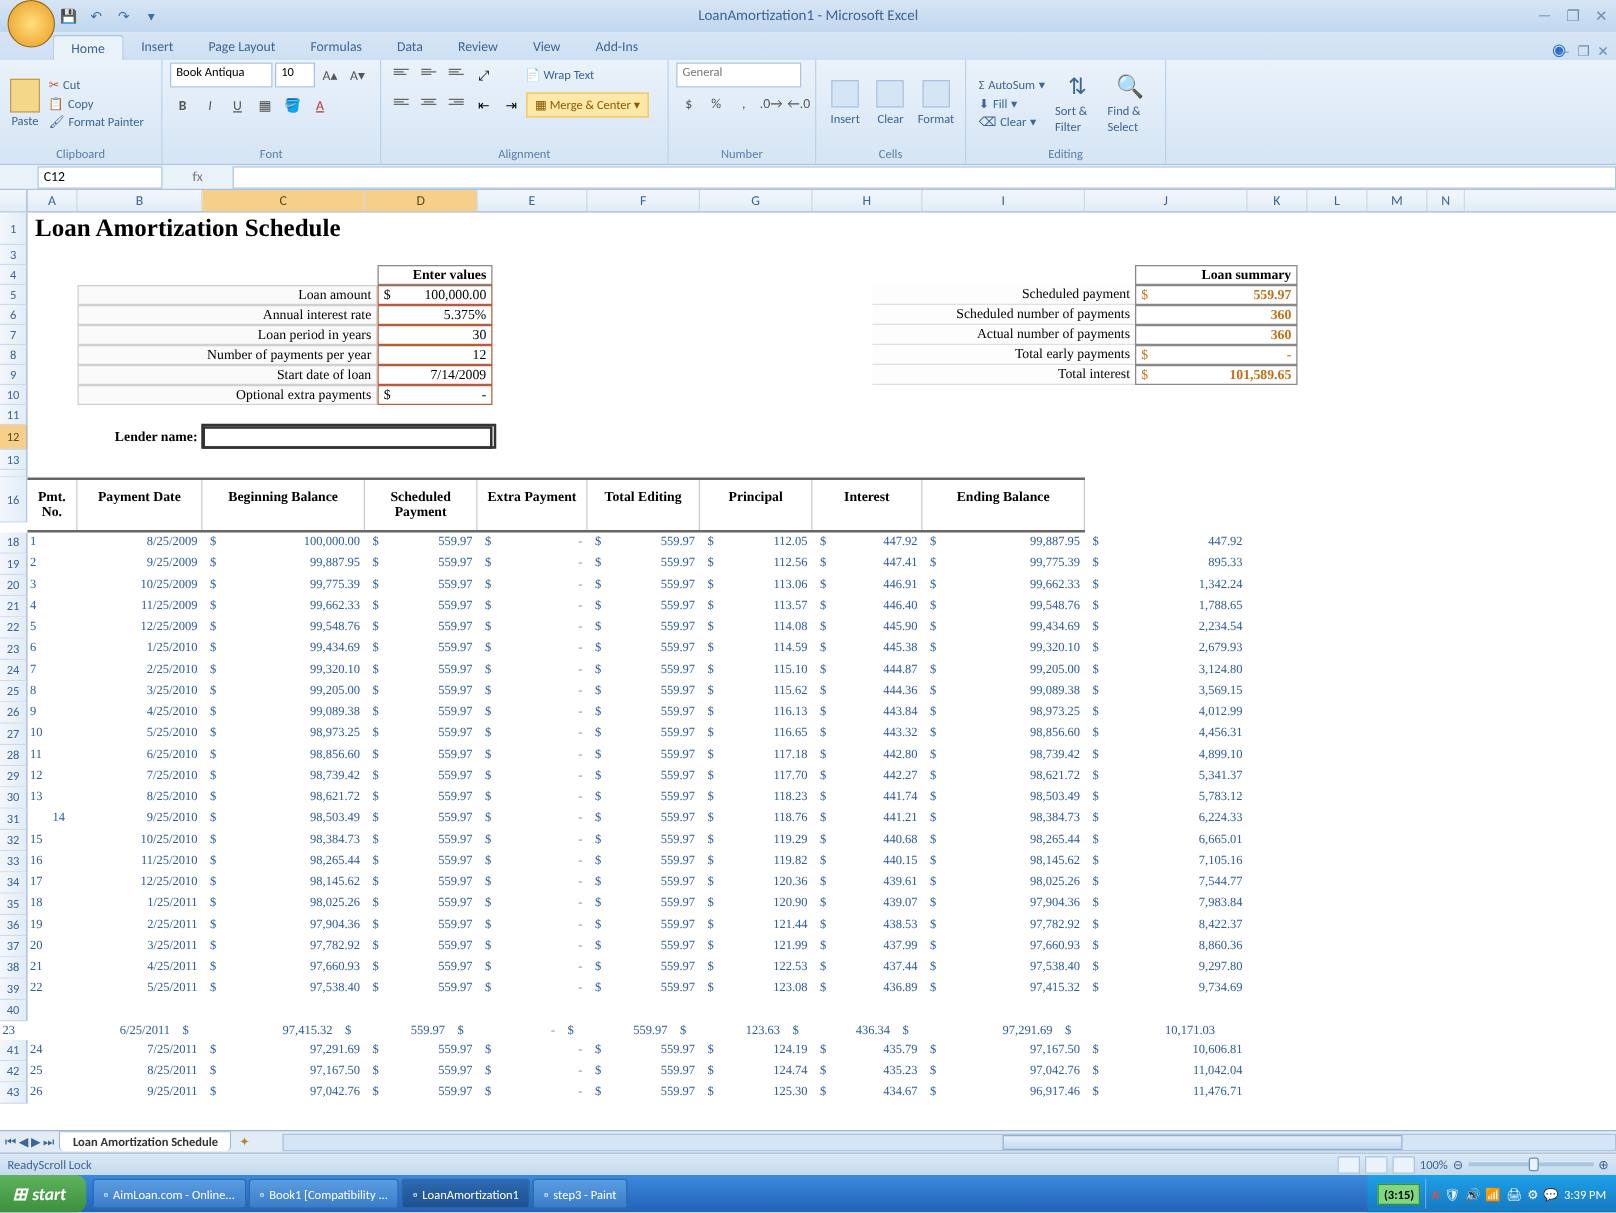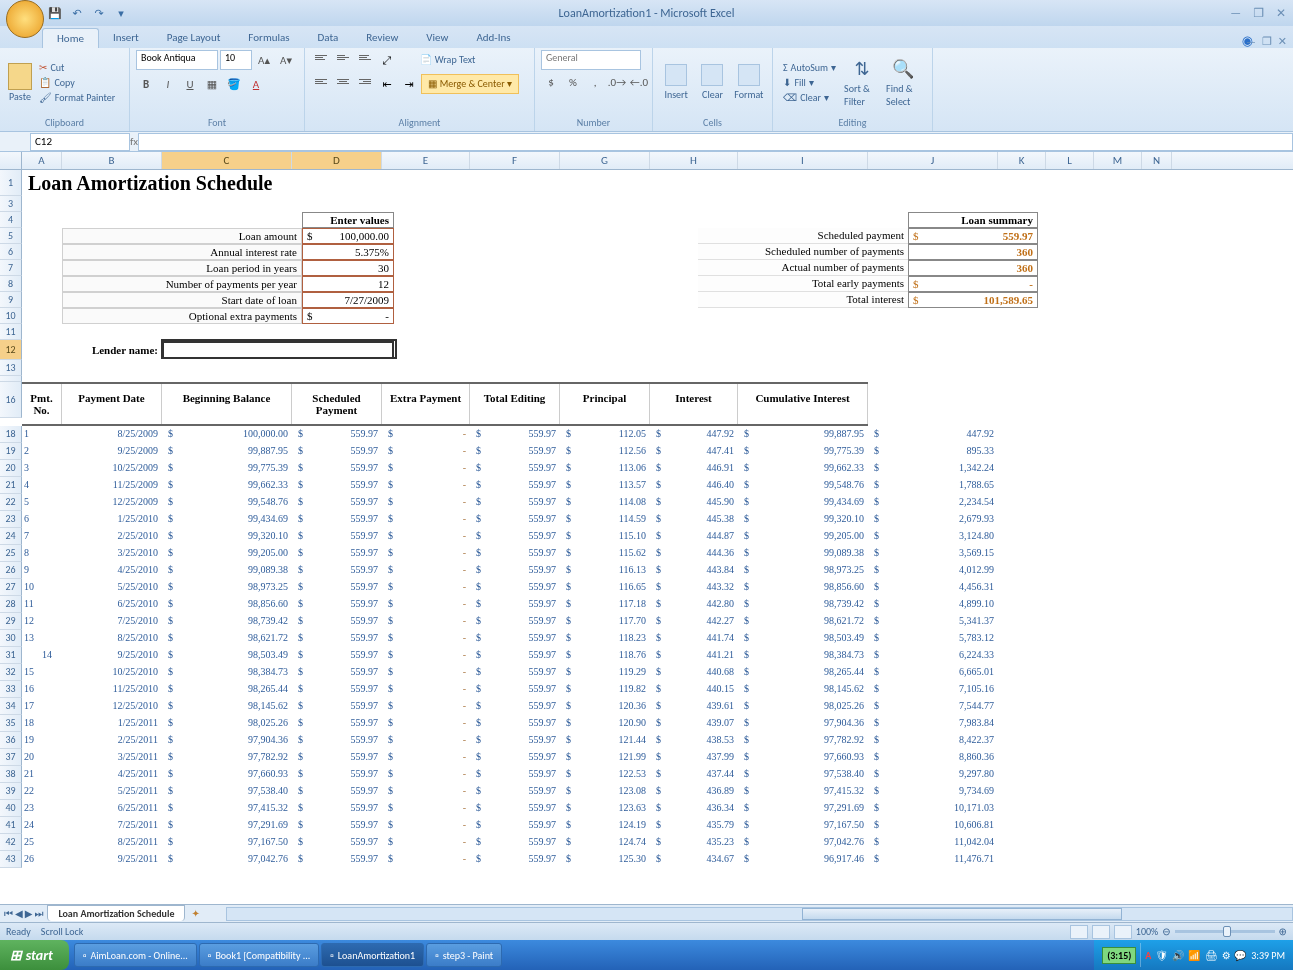--- a/index.html
+++ b/index.html
@@ -38,21 +38,21 @@
 .wrap-btn { font-size: 10px; padding: 2px 6px; border: 1px solid transparent; color: #3e6693; }
 .merge-btn { font-size: 10px; padding: 2px 6px; border: 1px solid #f0c05a; background: #ffe9a8; color: #8a5a00; }
 .num-sel { height: 20px; border: 1px solid #a8c4e0; background: #fff; font-size: 10px; padding: 0 18px 0 4px; width: 100px; color: #777; }
 .big-btn { width: 44px; display: flex; flex-direction: column; align-items: center; font-size: 10px; color: #3e6693; gap: 2px; padding: 2px; }
 .big-btn-icon { width: 26px; height: 26px; background: #d5e5f5; border: 1px solid #a8c4e0; }
 .edit-row { font-size: 10px; color: #3e6693; padding: 1px 4px; display: flex; align-items: center; gap: 3px; }
 
 
 .formula-row { height: 20px; background: #e9f1f9; border-bottom: 1px solid #a8c4e0; display: flex; align-items: center; }
 .name-box { width: 100px; height: 18px; border: 1px solid #a8c4e0; background: #fff; margin-left: 30px; font-size: 11px; padding: 0 4px; display: flex; align-items: center; }
-.fx-label { padding: 0 0; color: #777; font-size: 11px; }
+.fx-label { padding: 0 24px; color: #777; font-size: 11px; }
 .fx-input { flex: 1; height: 18px; border: 1px solid #a8c4e0; background: #fff; }
 
 
 .col-headers { height: 18px; background: linear-gradient(#f3f7fc,#e1ecf7); border-bottom: 1px solid #9eb6ce; display: flex; }
 .corner { width: 22px; border-right: 1px solid #9eb6ce; background: linear-gradient(#f3f7fc,#e1ecf7); }
 .col-h { border-right: 1px solid #cdd9e6; text-align: center; font-size: 11px; color: #3e6693; line-height: 18px; }
 .col-h.sel { background: #f6d08a; color: #5a4a1a; }
 
 
 .grid { position: relative; overflow: auto; height: calc(100vh - 26px - 22px - 84px - 20px - 18px - 18px - 18px - 30px); }
@@ -369,21 +369,21 @@
         <div class="input-row">
     <div class="input-label" style="width:240px">Loan period in years</div>
     <div class="input-val " style="width:92px">30</div>
   </div>
         <div class="input-row">
     <div class="input-label" style="width:240px">Number of payments per year</div>
     <div class="input-val " style="width:92px">12</div>
   </div>
         <div class="input-row">
     <div class="input-label" style="width:240px">Start date of loan</div>
-    <div class="input-val " style="width:92px">7/27/2009</div>
+    <div class="input-val " style="width:92px">7/14/2009</div>
   </div>
         <div class="input-row">
     <div class="input-label" style="width:240px">Optional extra payments</div>
     <div class="input-val cur" style="width:92px">-</div>
   </div>
       </div>
 
     <div id="summary-box" class="input-box" style="left:698px;top:0;width:340px">
         <div class="input-header" style="margin-left:210px;width:130px">Loan summary</div>
         <div class="input-row">
@@ -463,21 +463,21 @@
     <div class="row-h" style="height:36px;line-height:36px">16</div>
     <div class="amort-header" id="amort-header">
         <div style="width: 40px;">Pmt. No.</div>
         <div style="width: 100px;">Payment Date</div>
         <div style="width: 130px;">Beginning Balance</div>
         <div style="width: 90px;">Scheduled Payment</div>
         <div style="width: 88px;">Extra Payment</div>
         <div style="width: 90px;">Total Editing</div>
         <div style="width: 90px;">Principal</div>
         <div style="width: 88px;">Interest</div>
-        <div style="width: 130px;">Cumulative Interest</div>
+        <div style="width: 130px;">Ending Balance</div>
       </div>
   </div>
 
   <div id="amort-body">
       <div style="display: flex;">
         <div class="row-h">18</div>
         <div class="amort-row">
     <div style="width:40px;text-align:left;padding-left:2px">1</div>
     <div style="width:100px">8/25/2009</div>
     <div class="dol" style="width:130px">100,000.00</div>
@@ -798,21 +798,21 @@
     <div class="dol" style="width:130px">97,538.40</div>
     <div class="dol" style="width:90px">559.97</div>
     <div class="dol dash" style="width:88px">-</div>
     <div class="dol" style="width:90px">559.97</div>
     <div class="dol" style="width:90px">123.08</div>
     <div class="dol" style="width:88px">436.89</div>
     <div class="dol" style="width:130px">97,415.32</div>
     <div class="dol" style="width:130px">9,734.69</div>
         </div>
       </div>
-      <div style="display: flex;">
+      <div style="display: flex; flex-direction: column;">
         <div class="row-h">40</div>
         <div class="amort-row">
     <div style="width:40px;text-align:left;padding-left:2px">23</div>
     <div style="width:100px">6/25/2011</div>
     <div class="dol" style="width:130px">97,415.32</div>
     <div class="dol" style="width:90px">559.97</div>
     <div class="dol dash" style="width:88px">-</div>
     <div class="dol" style="width:90px">559.97</div>
     <div class="dol" style="width:90px">123.63</div>
     <div class="dol" style="width:88px">436.34</div>
@@ -877,21 +877,21 @@
   </div>
   <div class="sheet-tab">Loan Amortization Schedule</div>
   <span style="padding:0 6px;color:#c08030">✦</span>
   <div class="sheet-scroll">
       <div class="sheet-thumb"></div>
     </div>
 </div>
 
 <div class="status-bar">
   <span>Ready</span>
-  <span style="margin-left:10px">Scroll Lock</span>
+  <span style="margin-left:0">Scroll Lock</span>
   <div class="status-right">
     <div class="view-btn"></div>
     <div class="view-btn"></div>
     <div class="view-btn"></div>
     <span>100%</span>
     <span>⊖</span>
     <div class="zoom-slider">
         <div class="zoom-thumb"></div>
       </div>
     <span>⊕</span>

